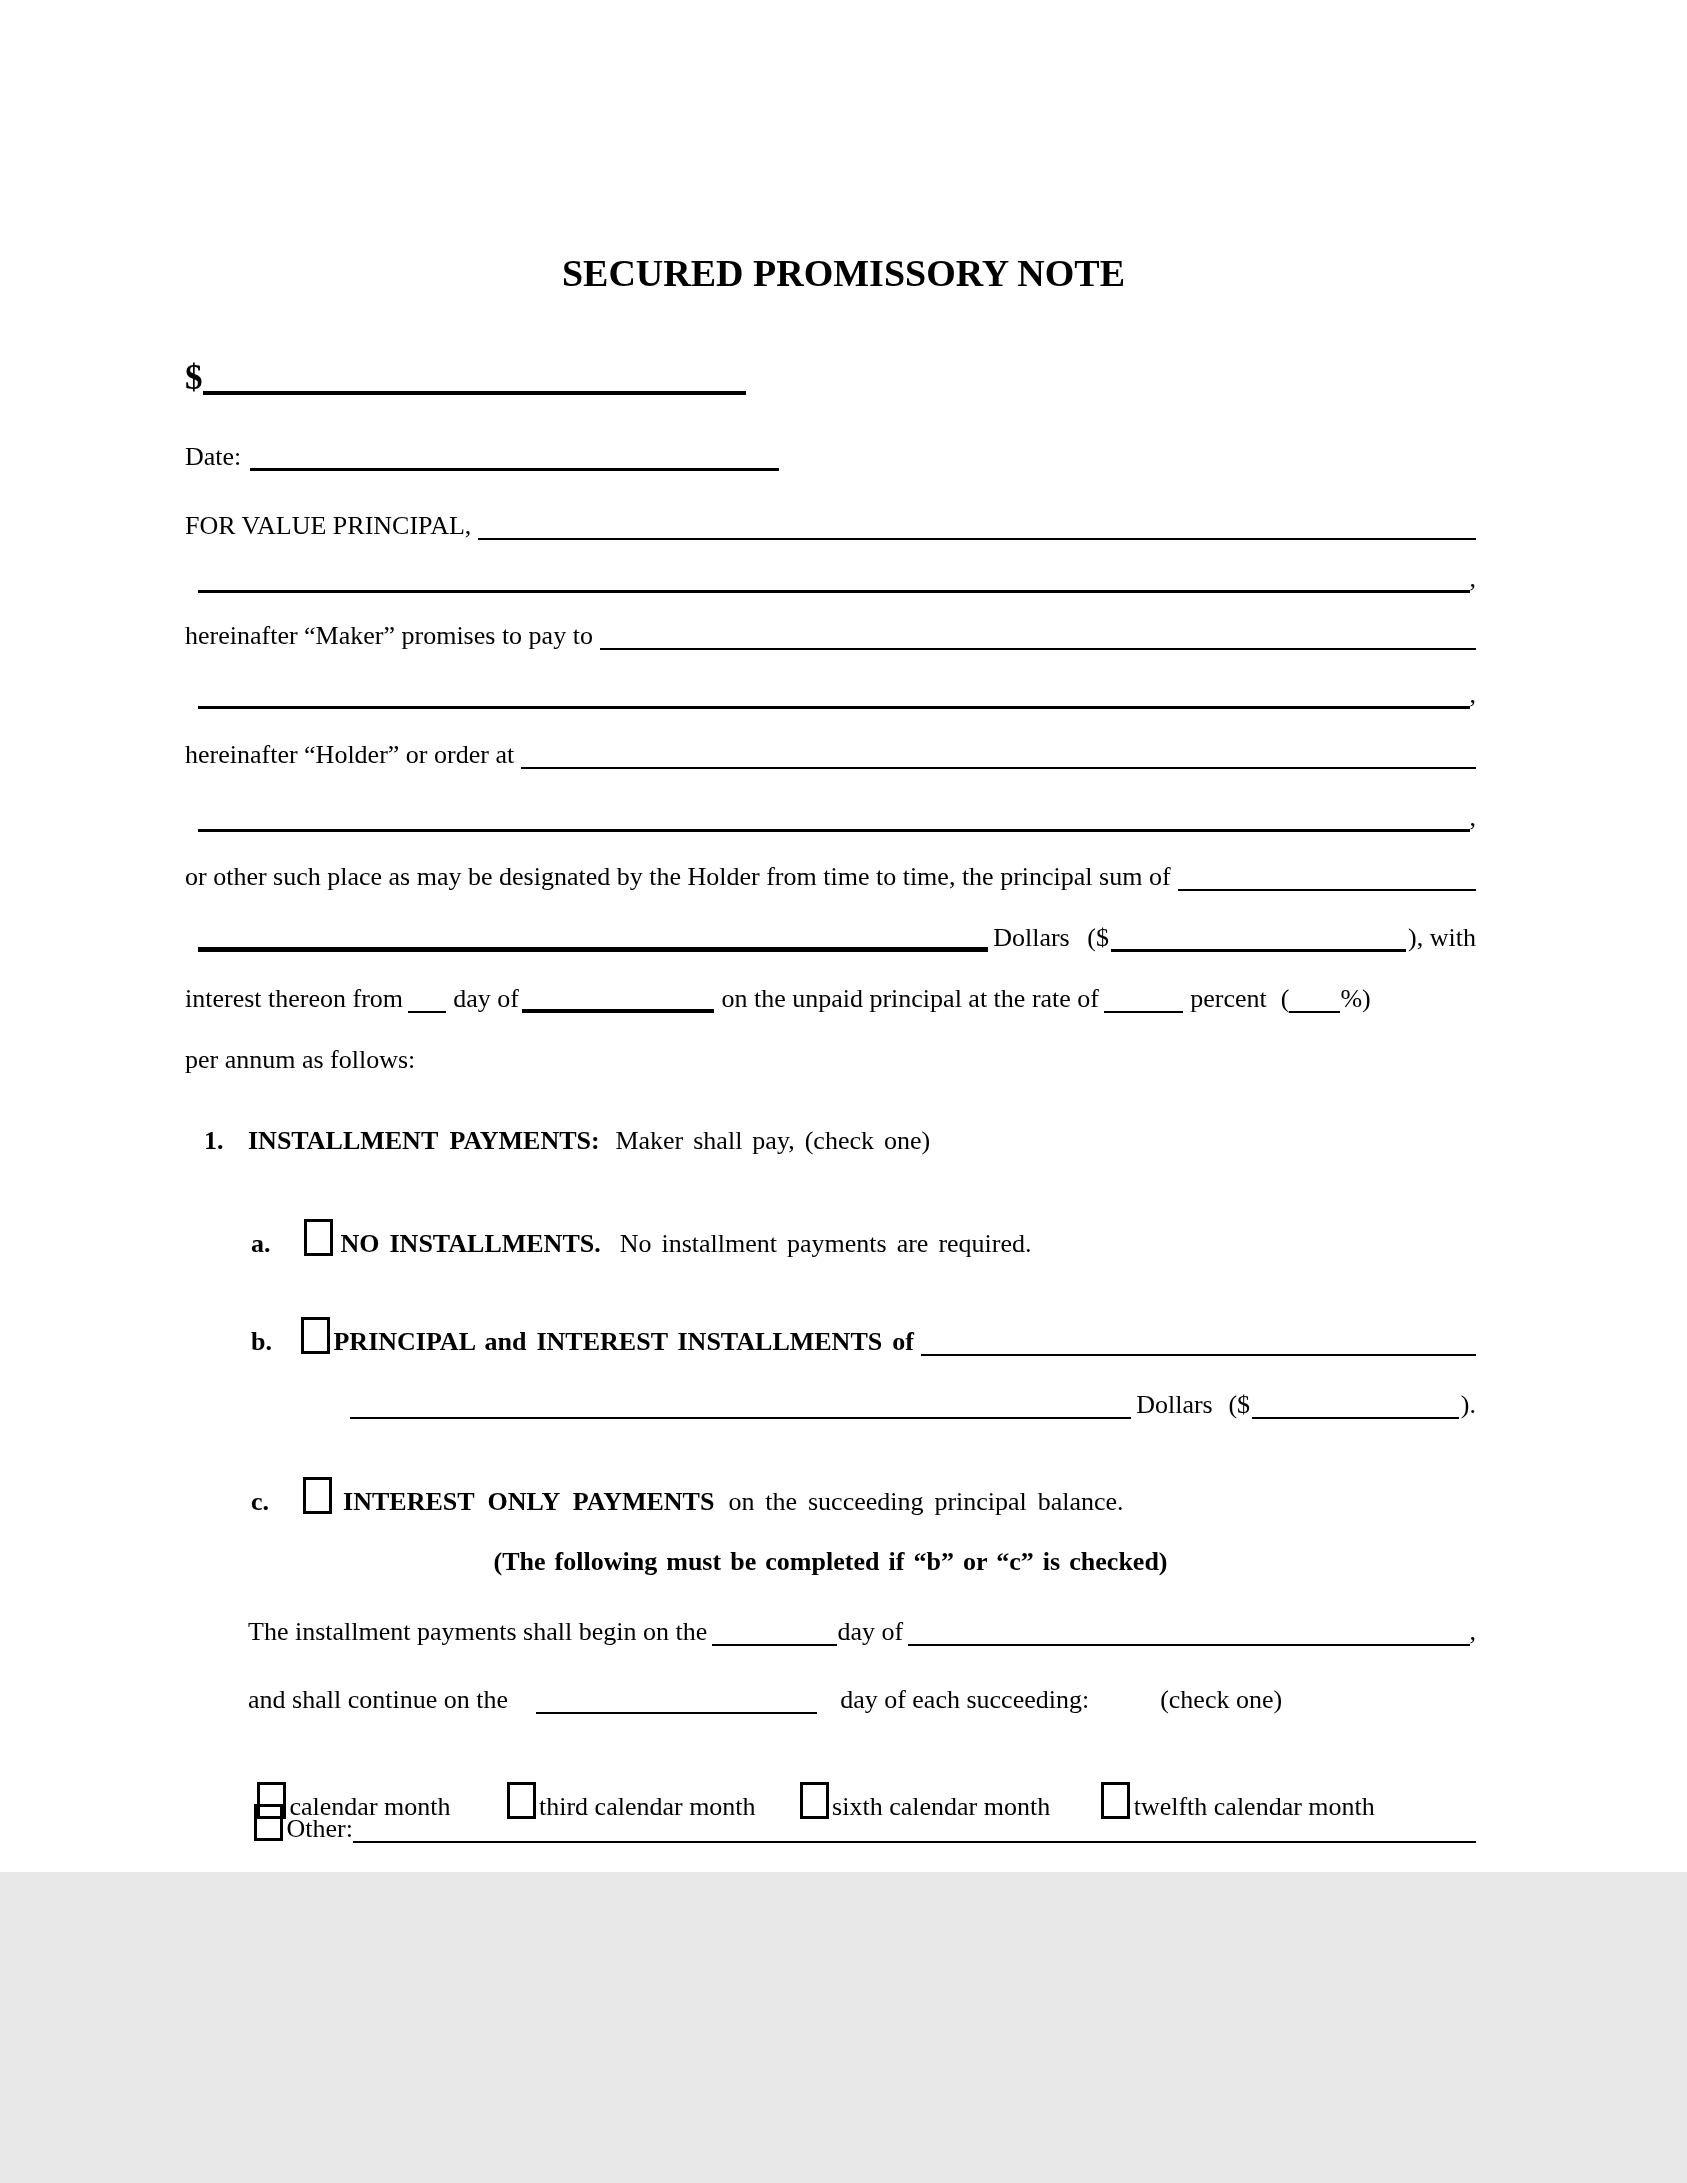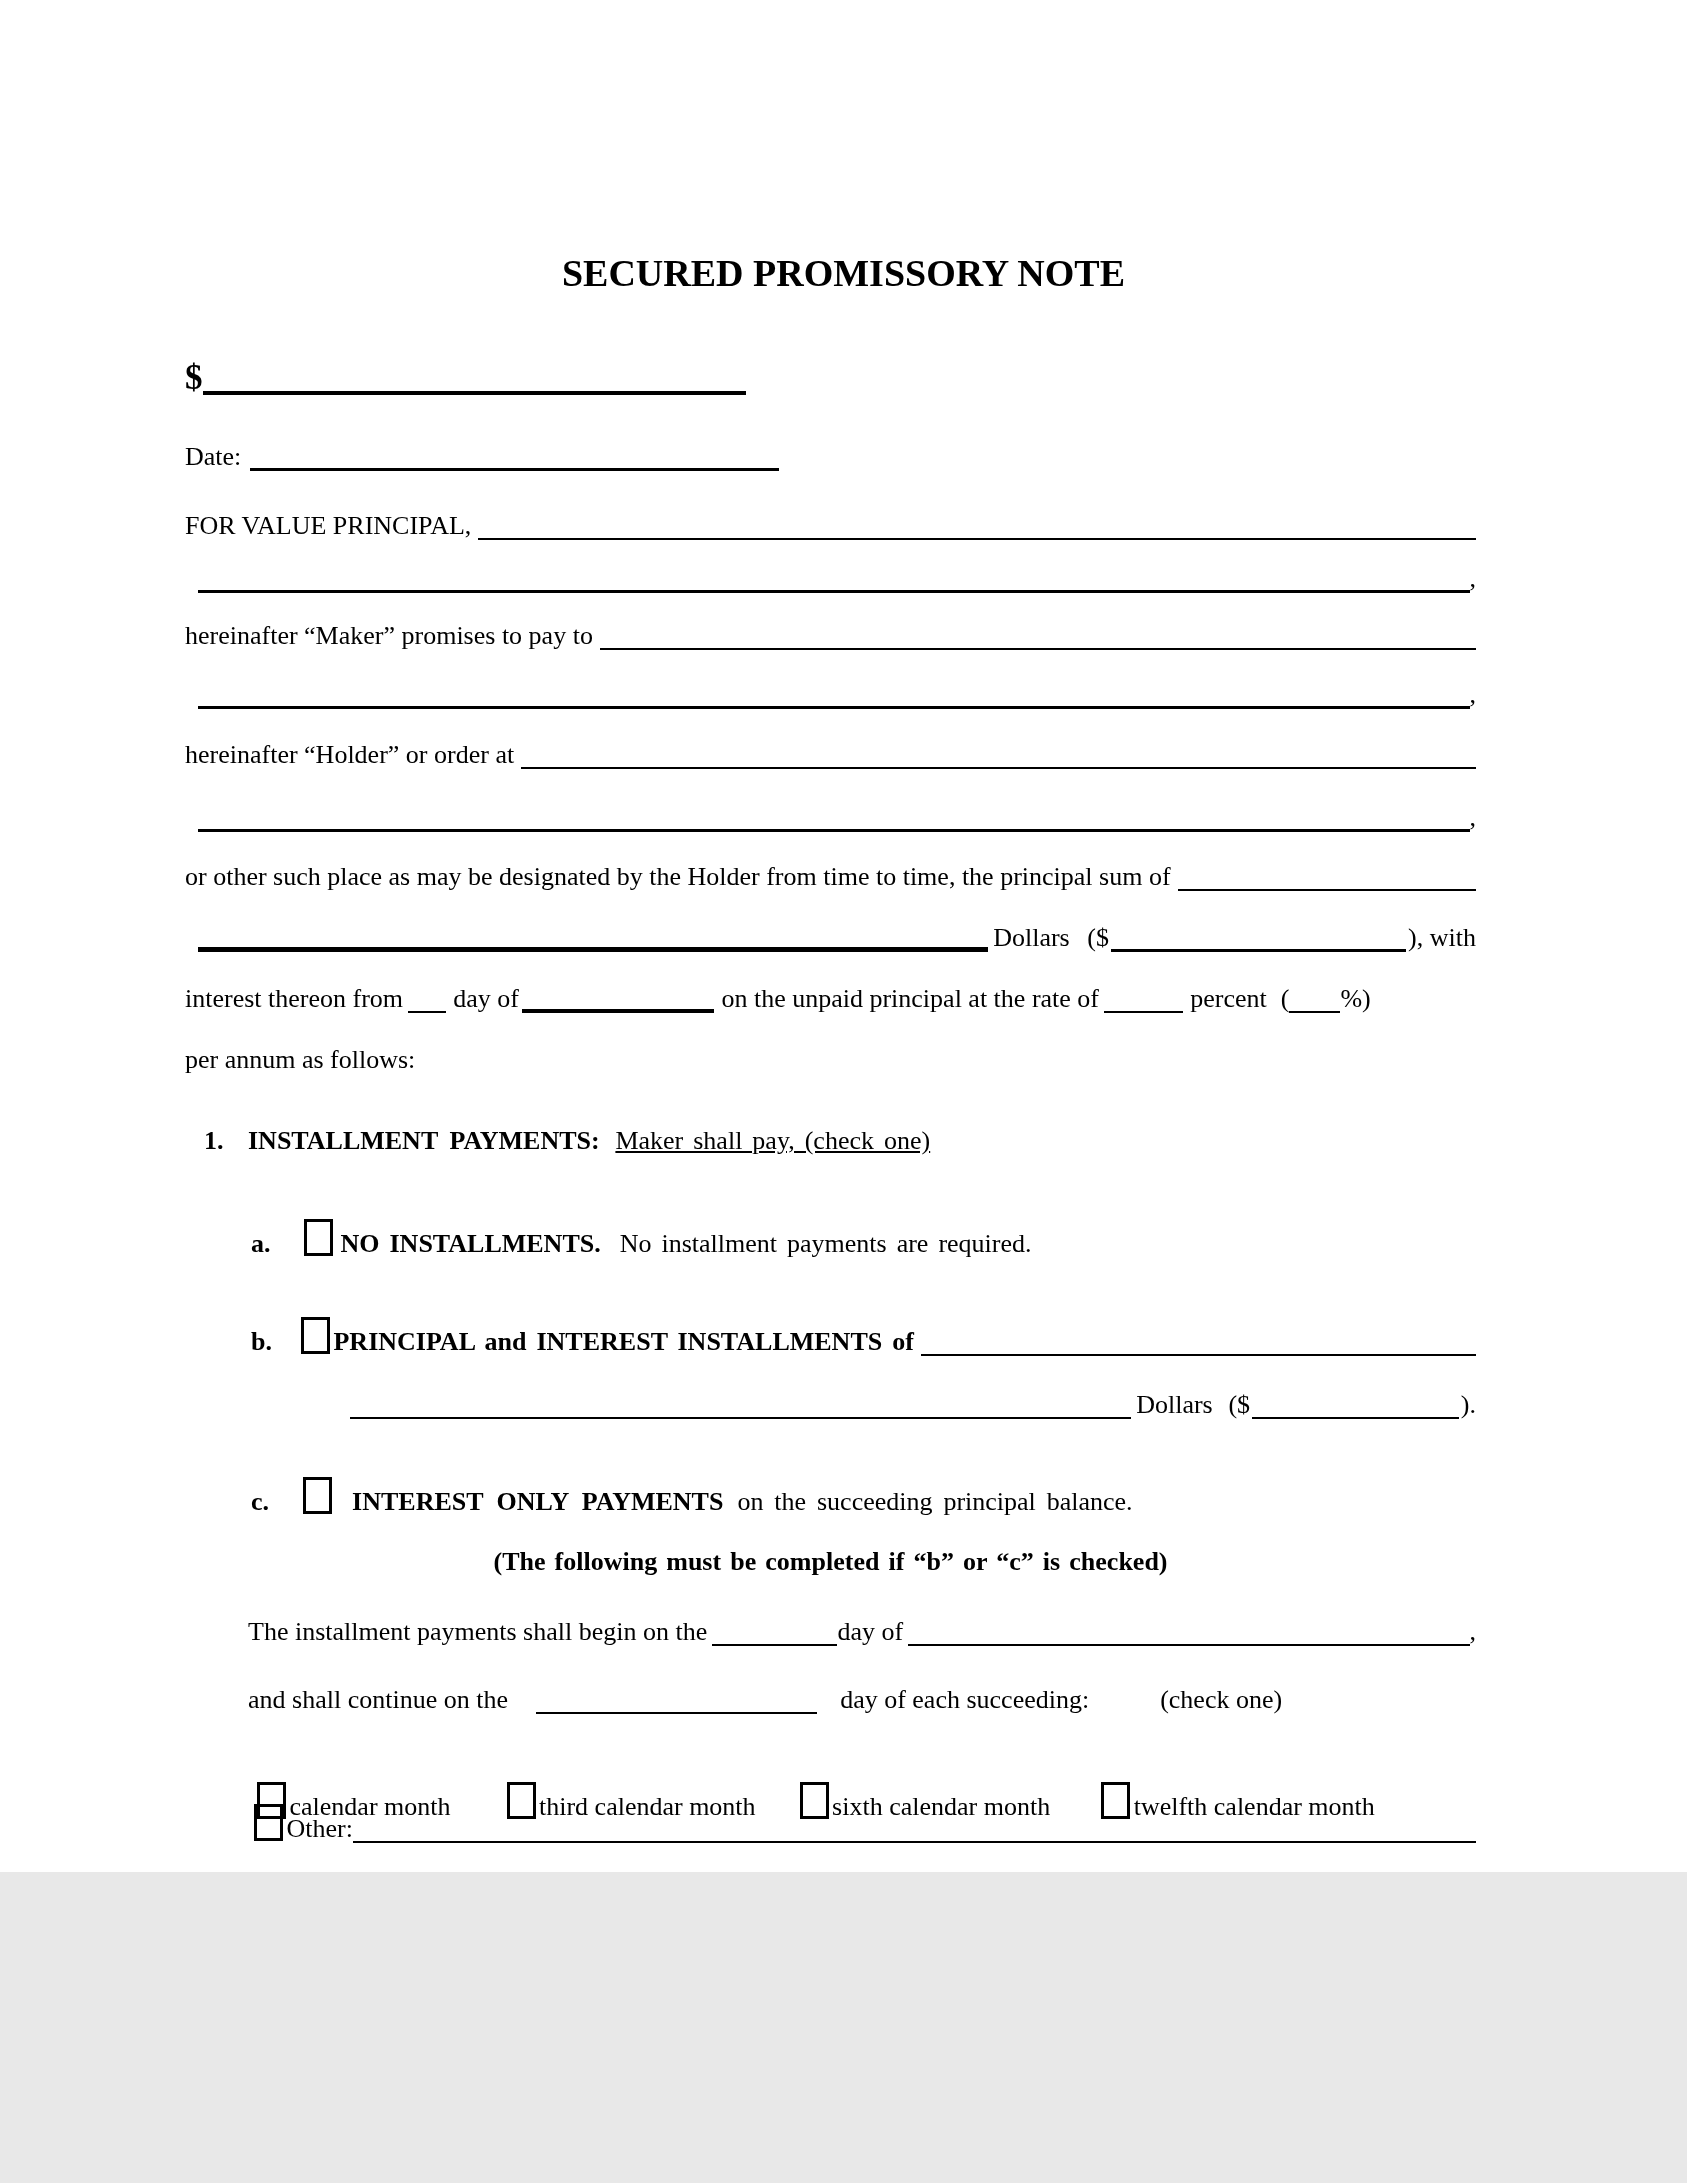--- a/index.html
+++ b/index.html
@@ -103,37 +103,37 @@
 
   <div class="row" style="top:984px;">
     <span>interest thereon from</span><span class="bl" style="width:38px;margin-left:5.2px;"></span><span style="margin-left:7px;">day of</span><span class="bl t5" style="width:192px;margin-left:3.5px;"></span><span style="margin-left:7px;">on the unpaid principal at the rate of</span><span class="bl" style="width:79px;margin-left:5.2px;"></span><span style="margin-left:7px;">percent</span><span style="margin-left:14px;">(</span><span class="bl" style="width:51px;"></span><span>%)</span>
   </div>
 
   <div class="row" style="top:1045px;">
     <span>per annum as follows:</span>
   </div>
 
   <div class="row" style="top:1126px;left:204px;">
-    <span class="b">1.</span><span class="b ws6" style="margin-left:24.5px;">INSTALLMENT PAYMENTS:</span><span class="ws4" style="margin-left:15.7px;text-decoration:underline;">Maker shall pay, (check one)</span>
+    <span class="b">1.</span><span class="b ws6" style="margin-left:24.5px;">INSTALLMENT PAYMENTS:</span><span class="ws4" style="margin-left:15.7px;">Maker shall pay, (check one)</span>
   </div>
 
   <div class="row" style="top:1215px;left:251px;">
     <span class="b">a.</span><span class="cb" style="margin-left:33px;"></span><span class="b ws4" style="margin-left:8px;">NO INSTALLMENTS.</span><span class="ws4" style="margin-left:19px;">No installment payments are required.</span>
   </div>
 
   <div class="row" style="top:1313px;left:251px;">
     <span class="b">b.</span><span class="cb" style="margin-left:29px;"></span><span class="b ws4" style="margin-left:3.5px;">PRINCIPAL and INTEREST INSTALLMENTS of</span><span class="bl fill" style="margin-left:7px;"></span>
   </div>
 
   <div class="row" style="top:1390px;left:350px;">
     <span class="bl" style="width:781px;"></span><span style="margin-left:5.2px;">Dollars</span><span style="margin-left:15.7px;">($</span><span class="bl fill" style="margin-left:1.7px;"></span><span style="margin-left:1.7px;">).</span>
   </div>
 
   <div class="row" style="top:1473px;left:251px;">
-    <span class="b">c.</span><span class="cb" style="margin-left:34px;"></span><span class="b ws8" style="margin-left:20px;text-align:center;">INTEREST ONLY PAYMENTS</span><span class="ws5" style="margin-left:14px;">on the succeeding principal balance.</span>
+    <span class="b">c.</span><span class="cb" style="margin-left:34px;"></span><span class="b ws8" style="margin-left:11px;text-align:center;">INTEREST ONLY PAYMENTS</span><span class="ws5" style="margin-left:14px;">on the succeeding principal balance.</span>
   </div>
 
   <div class="note-row">(The following must be completed if “b” or “c” is checked)</div>
 
   <div class="row" style="top:1617px;left:248px;">
     <span>The installment payments shall begin on the</span><span class="bl" style="width:125px;margin-left:5.2px;"></span><span>day of</span><span class="bl fill" style="margin-left:5.2px;"></span><span>,</span>
   </div>
 
   <div class="row" style="top:1685px;left:248px;gap:23px;">
     <span>and shall continue on the</span><span class="bl" style="width:281px;margin-left:5.2px;"></span><span>day of each succeeding:</span><span style="margin-left:48px;">(check one)</span>

